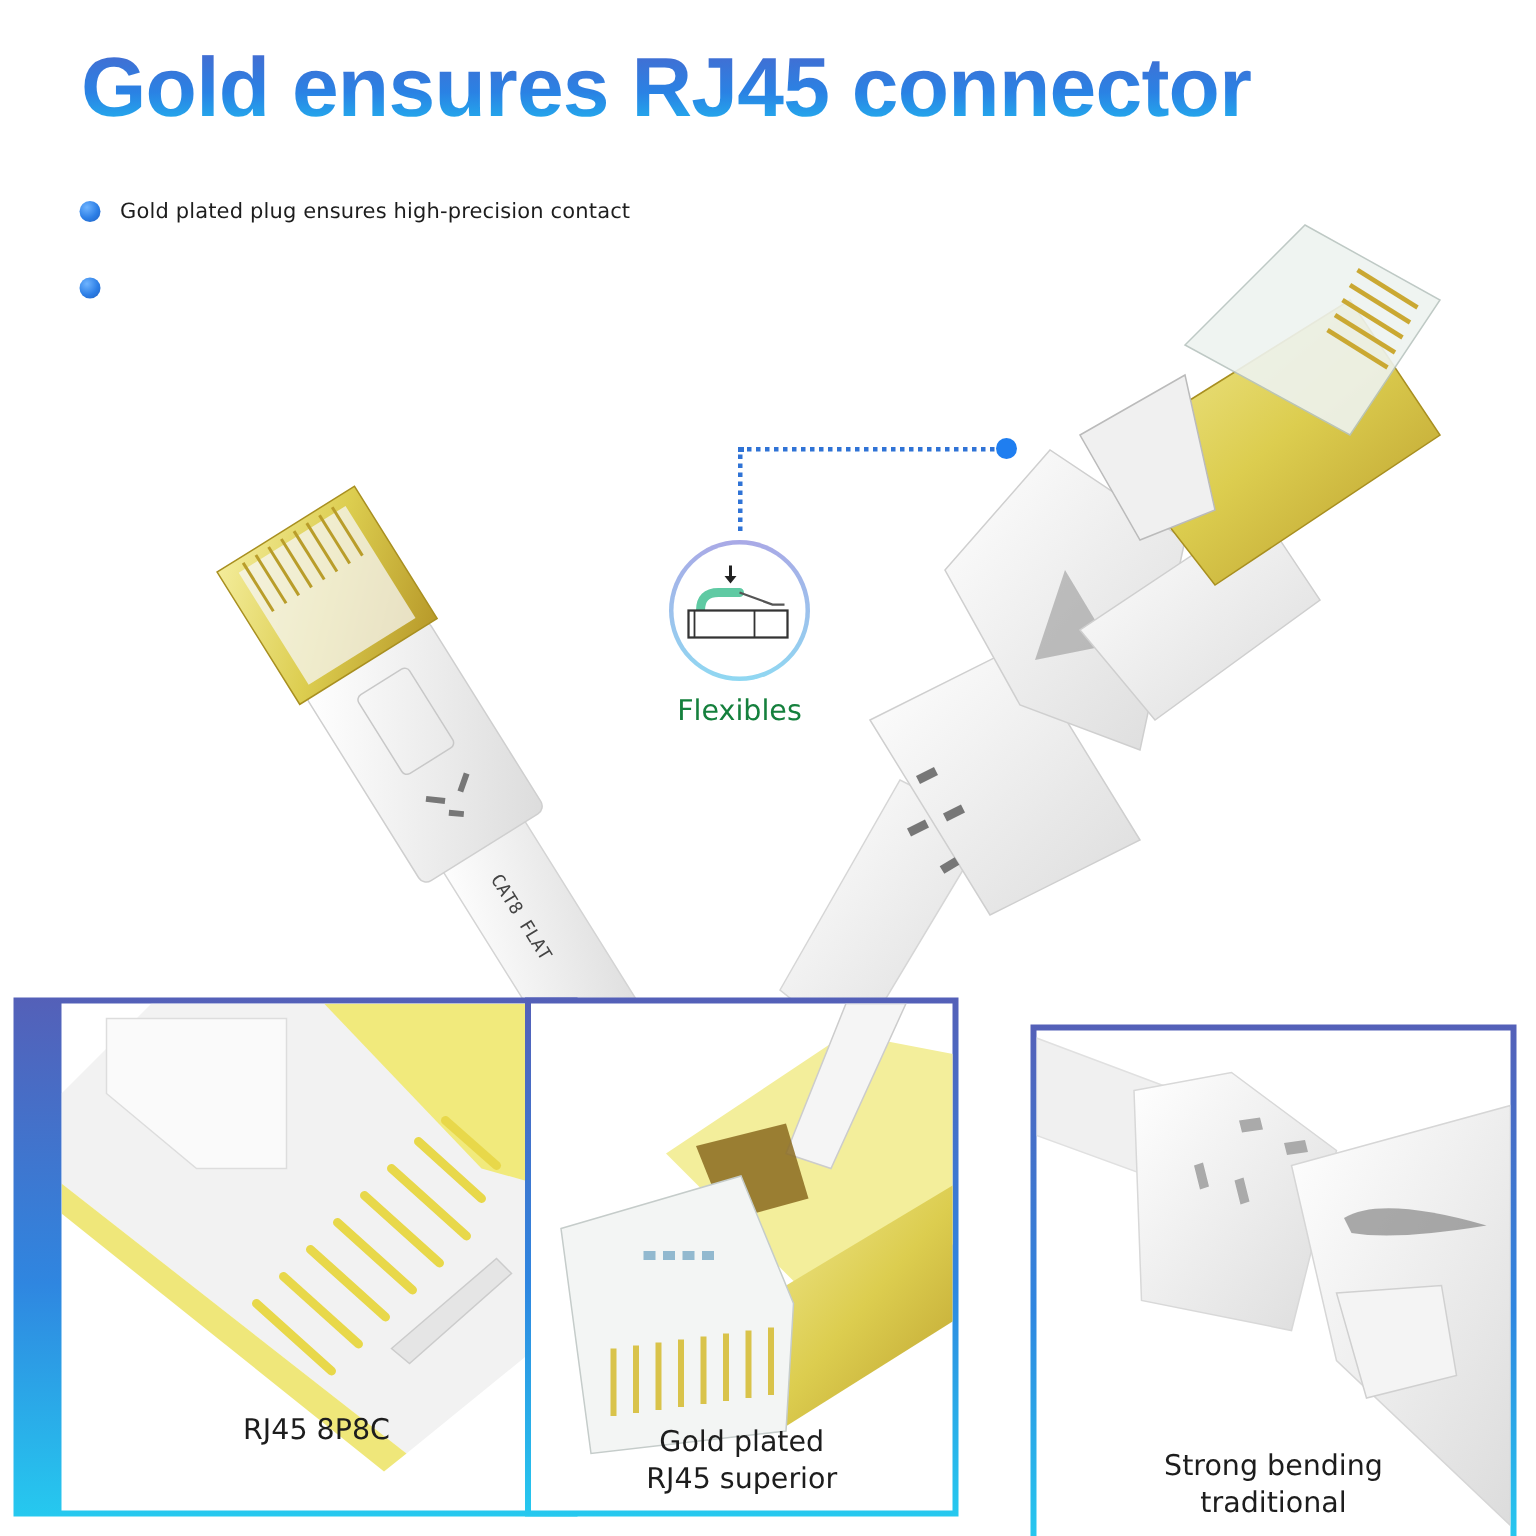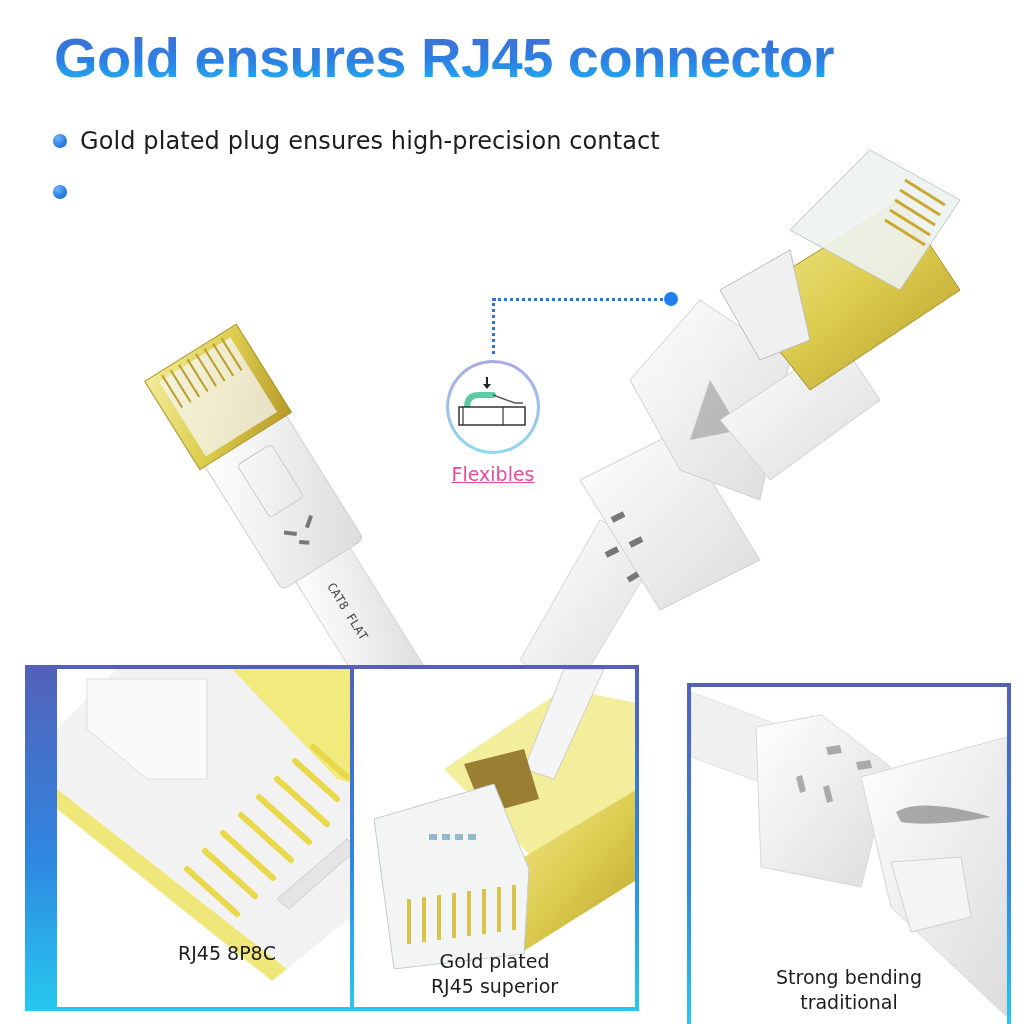--- a/index.html
+++ b/index.html
@@ -13,49 +13,49 @@
     background: linear-gradient(180deg, #4f63c9 0%, #2a82e4 55%, #1fc7f2 100%);
     -webkit-background-clip: text; background-clip: text; color: transparent;
   }
 
   .bullets { position: absolute; left: 53px; top: 124px; }
   .bullet { display: flex; align-items: center; height: 34px; margin-bottom: 17px; }
   .bullet-dot {
     width: 14px; height: 14px; border-radius: 50%; margin-right: 13px;
     background: radial-gradient(circle at 35% 30%, #6fb4ff 0%, #2d7fe6 55%, #1e5fc0 100%);
   }
-  .bullet-text { font-family: "DejaVu Sans", sans-serif; font-size: 24px; color: #1d1d1d; letter-spacing: 0.1px; text-align: center; }
+  .bullet-text { font-family: "DejaVu Sans", sans-serif; font-size: 14px; color: #1d1d1d; letter-spacing: 0.1px; text-align: center; }
 
   .callout-line-h { position: absolute; left: 493px; top: 298px; width: 176px; border-top: 3px dotted #2f73d6; }
   .callout-line-v { position: absolute; left: 492px; top: 298px; height: 56px; border-left: 3px dotted #2f73d6; }
   .callout-dot { position: absolute; left: 664px; top: 292px; width: 14px; height: 14px; border-radius: 50%; background: #1f7ef0; }
 
   .icon-circle {
     position: absolute; left: 446px; top: 360px; width: 94px; height: 94px; border-radius: 50%;
     padding: 3px; background: linear-gradient(180deg, #a9a9e6 0%, #90d8f2 100%);
   }
   .icon-circle-inner { width: 100%; height: 100%; border-radius: 50%; background: #fff; position: relative; }
 
   .callout-label {
     position: absolute; left: 398px; top: 462px; width: 190px; text-align: center;
-    font-family: "DejaVu Sans", sans-serif; font-size: 19px; line-height: 25px; color: #ec4899; text-decoration: underline;
+    font-family: "DejaVu Sans", sans-serif; font-size: 19px; line-height: 25px; color: #15803d;
   }
 
   .hero { position: absolute; left: 0; top: 0; }
 
   .panel {
     position: absolute; top: 665px; height: 346px; padding: 4px;
     background: linear-gradient(180deg, #5460b8 0%, #2f86e0 55%, #26c9ef 100%);
   }
   .panel-inner { width: 100%; height: 100%; background: #fff; position: relative; overflow: hidden; }
   .panel-label {
     position: absolute; left: 0; right: 0; text-align: center;
     font-family: "DejaVu Sans", sans-serif; font-size: 19px; line-height: 25px; color: #1d1d1d;
   }
-  .p1 { left: 25px; width: 376px; padding-left: 32px; }
+  .p1 { left: 9px; width: 376px; padding-left: 32px; }
   .p2 { left: 350px; width: 289px; }
   .p3 { left: 687px; width: 324px; margin-top: 18px; }
 </style>
 </head>
 <body>
 
 <svg class="hero" width="1024" height="1024" viewBox="0 0 1024 1024">
   <defs>
     <linearGradient id="gold" x1="0" y1="0" x2="1" y2="1">
       <stop offset="0" stop-color="#f3ec9a"></stop>

